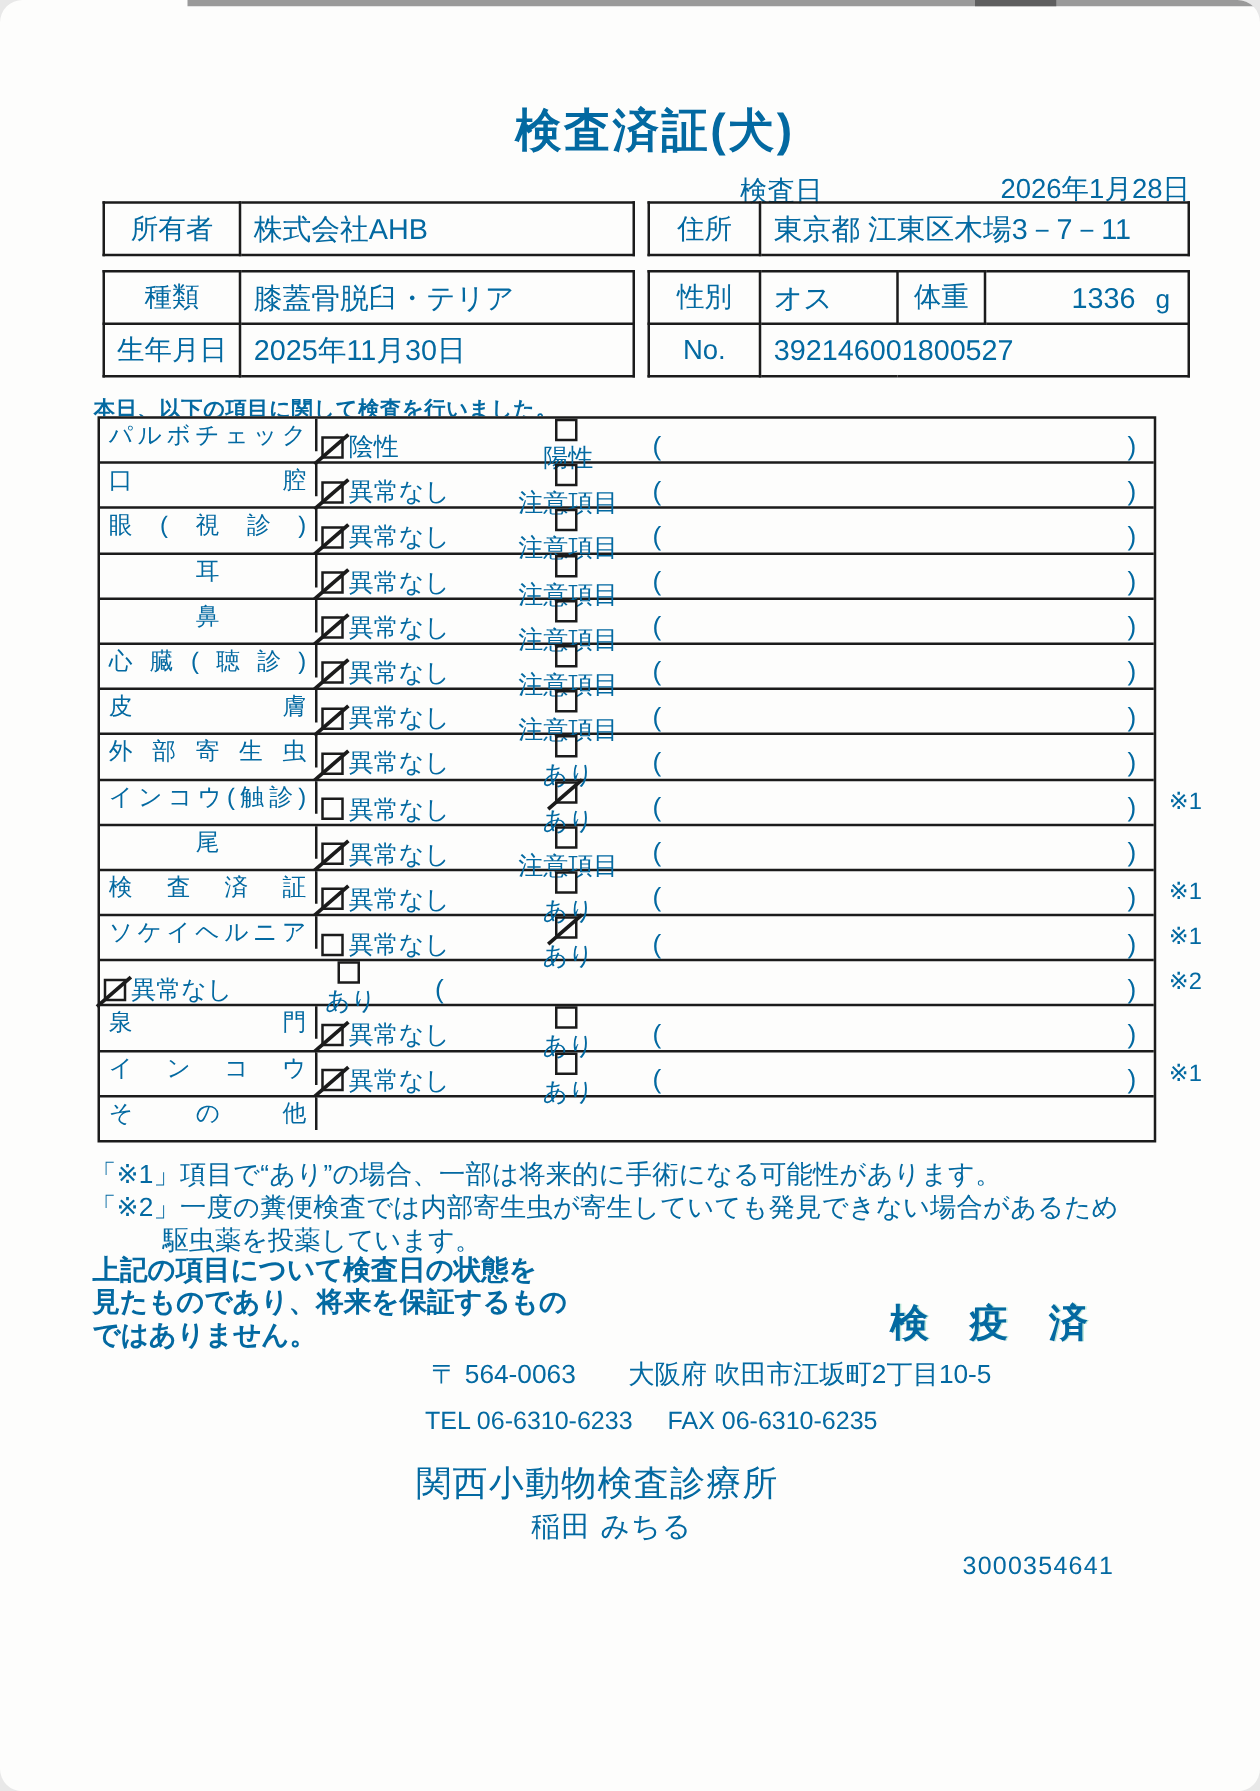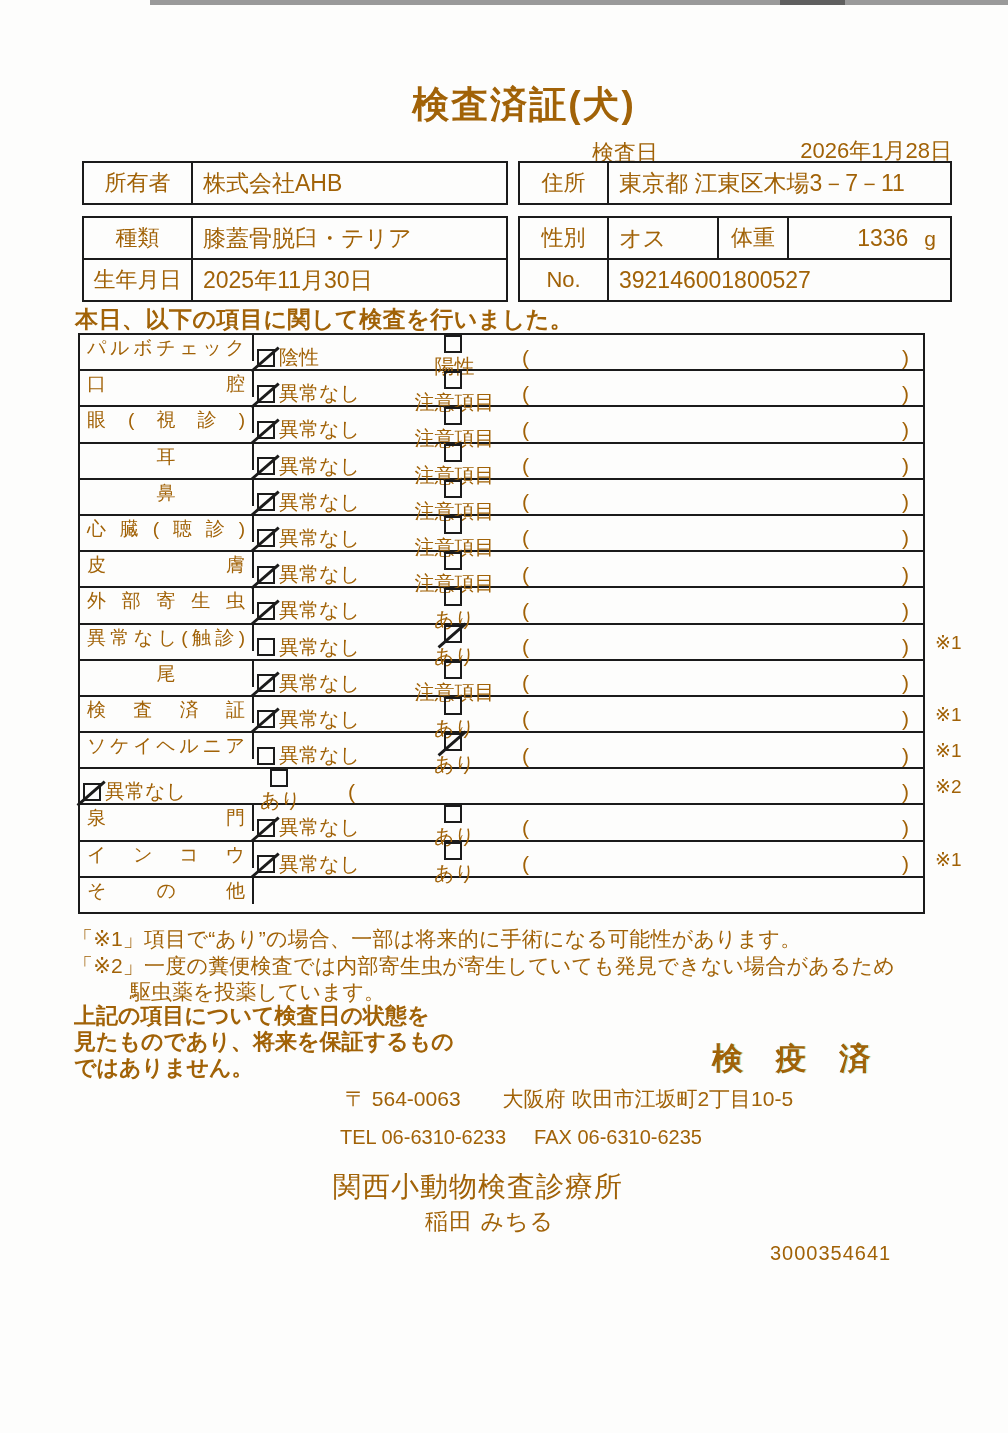--- a/index.html
+++ b/index.html
@@ -1,22 +1,23 @@
 <!DOCTYPE html>
 <html><head>
 <meta charset="utf-8">
 <style>
   html,body{margin:0;padding:0;background:#e8e8e8;}
   .page{
     position:relative;
     width:1008px;height:1433px;
     background:#fdfdfc;
     font-family:"Liberation Sans","DejaVu Sans",sans-serif;
-    color:#a16207;
+    color:#0369a1;
     overflow:hidden;
+    border-radius:18px;
   }
   
   .scan-strip{position:absolute;top:0;left:150px;width:858px;height:5px;background:#9a9a9a;}
   .scan-strip .dark{position:absolute;top:0;left:630px;width:65px;height:5px;background:#5f5f5f;}
 
   .doc-title{
     position:absolute;top:80px;left:0;width:100%;
     text-align:center;font-size:37px;font-weight:bold;letter-spacing:2px;
     padding-left:40px;box-sizing:border-box;
   }
@@ -33,21 +34,21 @@
     overflow:hidden;white-space:nowrap;
   }
   table.info td.lbl{text-align:center;font-size:22px;padding:0 4px;}
   #tbl-owner{top:161px;left:82px;width:426px;}
   #tbl-address{top:161px;left:518px;width:434px;}
   #tbl-animal{top:216px;left:82px;width:426px;}
   #tbl-sex{top:216px;left:518px;width:434px;}
   td.weight-cell{text-align:right;}
   .weight-unit{display:inline-block;margin-left:16px;margin-right:4px;font-size:21px;}
 
-  .intro-line{position:absolute;top:304px;left:75px;font-size:23px;font-weight:bold;letter-spacing:0.5px;}
+  .intro-line{position:absolute;top:316px;left:75px;font-size:17px;font-weight:bold;letter-spacing:0.5px;}
 
   
   .exam-table{
     position:absolute;top:333px;left:78px;width:847px;
     border:2.5px solid #1b1b1b;box-sizing:border-box;background:#fdfdfc;
   }
   .exam-row{display:flex;height:34.2px;border-bottom:2.5px solid #1b1b1b;position:relative;align-items:flex-start;}
   .exam-row:last-child{border-bottom:none;flex-direction:column;}
   .exam-label-cell{
     width:174px;min-width:174px;box-sizing:border-box;
@@ -301,21 +302,21 @@
             <span class="cb"></span>
             <span>あり</span>
           </span>
         <span class="paren">(</span>
         <span class="paren paren-close">)</span>
       </div>
       <span class="mark"></span>
     </div>
       <div class="exam-row">
       <div class="exam-label-cell">
-        <span class="exam-label justify">異常なし(触診)</span>
+        <span class="exam-label justify">インコウ(触診)</span>
       </div>
       <div class="exam-content">
         <span class="opt opt1">
             <span class="cb"></span>
             <span>異常なし</span>
           </span>
         <span class="opt opt2">
             <span class="cb checked"></span>
             <span>あり</span>
           </span>

